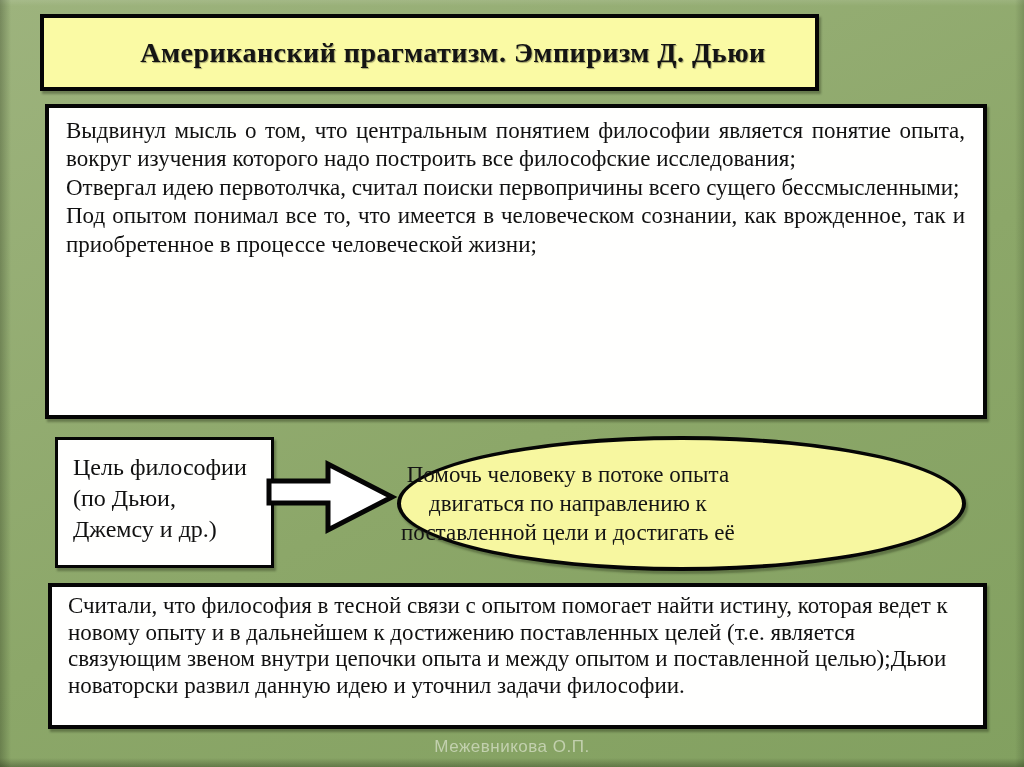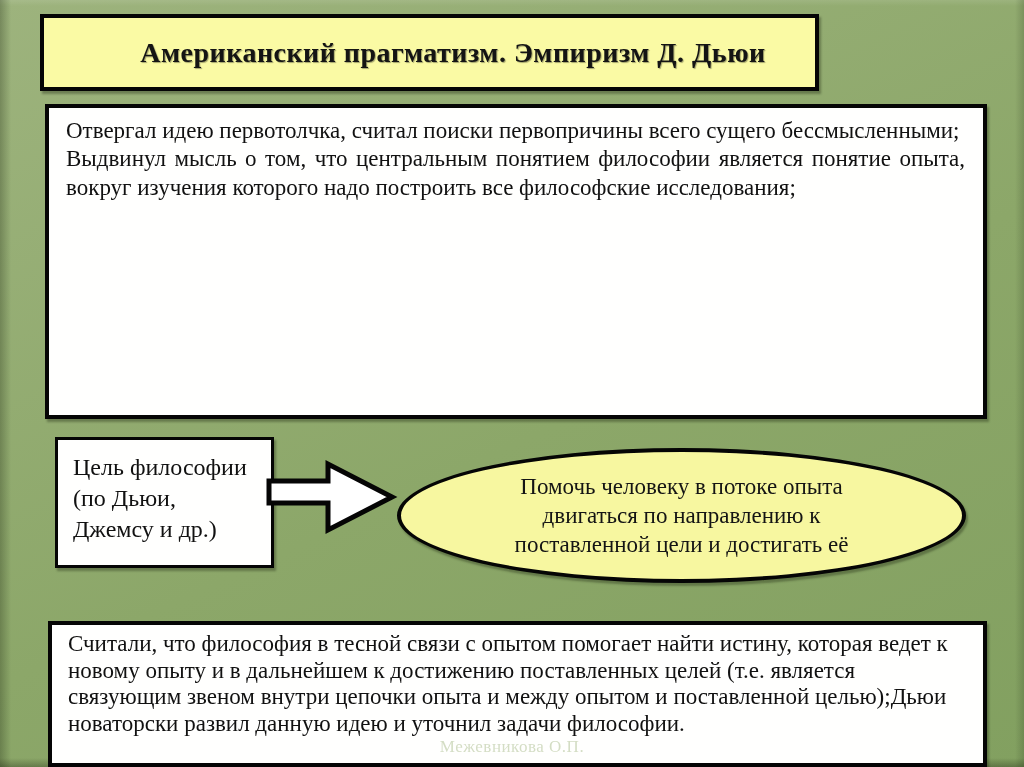--- a/index.html
+++ b/index.html
@@ -31,50 +31,51 @@
   }
   .goal-box{
     left:55px;top:437px;width:219px;height:131px;border-width:3px;
     padding:12px 6px 0 15px;
   }
   .goal-box .goal-text{
     font-size:24px;line-height:31px;white-space:pre-line;
   }
   .arrow-wrap{position:absolute;left:266px;top:454px;width:132px;height:86px;}
   .ellipse{
-    position:absolute;box-sizing:border-box;left:397px;top:448px;width:569px;height:135px;
+    position:absolute;box-sizing:border-box;left:397px;top:436px;width:569px;height:135px;
     background:#f7f7a0;border:4px solid #050505;border-radius:50%;
     box-shadow:2px 3px 2px rgba(25,35,15,0.35);
-    display:flex;align-items:center;justify-content:center;text-align:center;
+    display:flex;align-items:center;justify-content:flex-start;text-align:center;
   }
   .ellipse .ellipse-text{
     font-size:23px;line-height:29px;white-space:pre-line;color:#141414;
   }
   .summary-box{
-    left:48px;top:583px;width:939px;height:146px;padding:6px 14px 4px 16px;margin-top:38px;
+    left:48px;top:583px;width:939px;height:146px;padding:6px 14px 4px 16px;
   }
   .summary-box p{margin:0;font-size:23px;line-height:26.6px;text-align:left;}
   .footer{
     position:absolute;left:0;top:737px;width:100%;text-align:center;
-    font-family:Liberation Serif, serif;font-size:17px;
+    font-family:Liberation Sans, sans-serif;font-size:17px;
     color:#cdd8bb;opacity:0.85;letter-spacing:0.5px;
   }
 </style>
 </head>
 <body>
 
 <div class="slide">
 
   <div class="box title-box">
     <h1>Американский прагматизм. Эмпиризм Д. Дьюи</h1>
   </div>
 
   <div class="box main-box">
+    <p>Выдвинул мысль о том, что центральным понятием философии является понятие опыта, вокруг изучения которого надо построить все философские исследования;</p>
     <p>Отвергал идею первотолчка, считал поиски первопричины всего сущего бессмысленными;</p>
-    <p>Выдвинул мысль о том, что центральным понятием философии является понятие опыта, вокруг изучения которого надо построить все философские исследования;</p>
+    <p>Под опытом понимал все то, что имеется в человеческом сознании, как врожденное, так и приобретенное в процессе человеческой жизни;</p>
   </div>
 
   <div class="box goal-box">
     <div class="goal-text">Цель философии
 (по Дьюи,
 Джемсу и др.)</div>
   </div>
 
   <div class="arrow-wrap">
     <svg width="132" height="86" viewBox="0 0 132 86" xmlns="http://www.w3.org/2000/svg">

